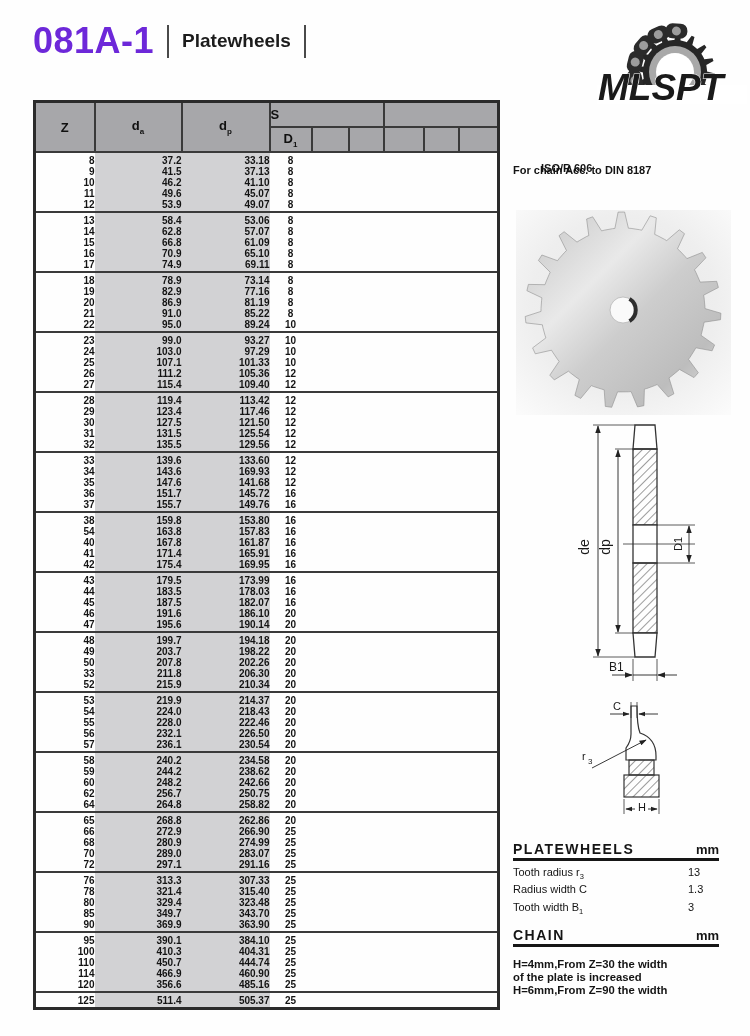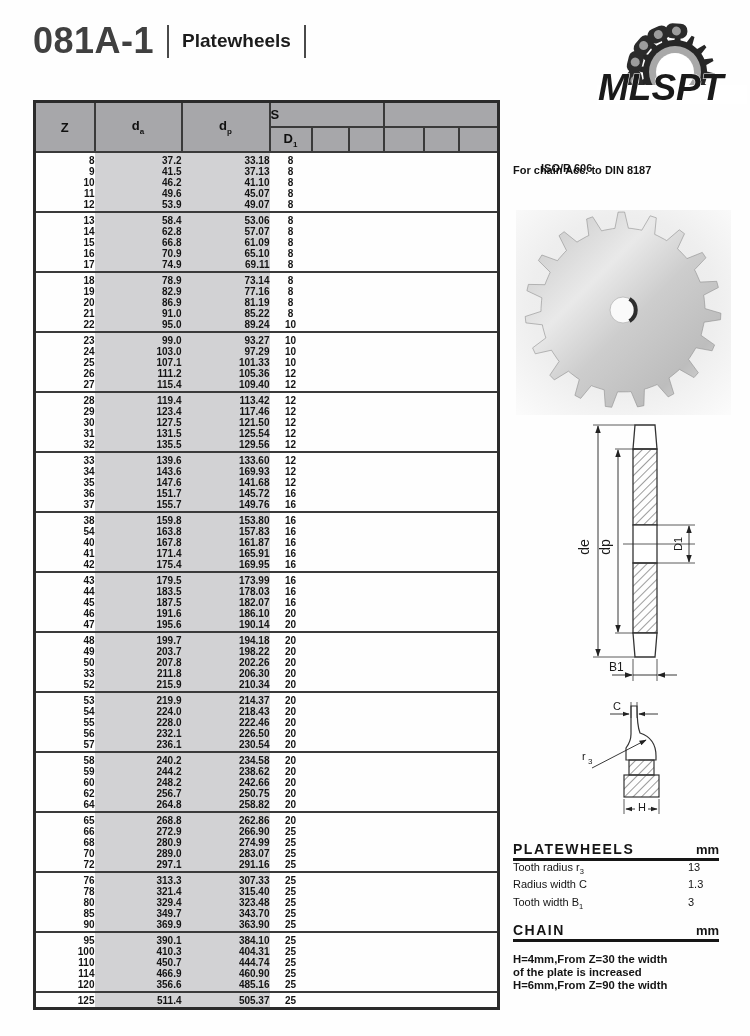--- a/index.html
+++ b/index.html
@@ -1,21 +1,21 @@
 <!DOCTYPE html>
 <html><head>
 <meta charset="utf-8">
 <style>
   html,body{margin:0;padding:0;}
   .page{position:relative;width:750px;height:1036px;background:#fefefe;
         font-family:"Liberation Sans",sans-serif;color:#141414;overflow:hidden;}
 
   
   .title-row{position:absolute;left:33px;top:20px;display:flex;align-items:center;}
-  .title-code{font-size:36px;font-weight:bold;letter-spacing:.5px;margin:0;color:#404040;}
+  .title-code{font-size:36px;font-weight:bold;letter-spacing:.5px;margin:0;color:#6d28d9;}
   .vbar{width:2px;height:33px;background:#4a4a4a;margin:0 13px;}
   .title-sub{font-size:19px;font-weight:bold;margin:0;color:#1c1c1c;}
 
   
   .logo{position:absolute;left:597px;top:12px;width:150px;height:92px;}
 
   
   table.pw{position:absolute;left:33px;top:100px;border-collapse:collapse;table-layout:fixed;
            border:3px solid #2b2b2b;}
   table.pw th{background:#a7a7aa;border:2px solid #3a3a3a;font-size:13px;font-weight:bold;
@@ -43,21 +43,21 @@
   .prod-line2{position:absolute;left:0;top:162px;font-size:11px;font-weight:bold;padding-left:28px;}
   .photo{position:absolute;left:3px;top:210px;width:215px;height:205px;}
   .xsection{position:absolute;left:36px;top:415px;width:210px;height:285px;}
   .toothdet{position:absolute;left:57px;top:698px;width:180px;height:132px;}
 
   .specs{position:absolute;left:0;top:841px;width:206px;}
   .spec-head{display:flex;justify-content:space-between;align-items:flex-end;
              border-bottom:3px solid #161616;padding-bottom:1px;}
   .spec-head .t{font-size:14px;font-weight:bold;letter-spacing:1.5px;}
   .spec-head .u{font-size:13px;font-weight:bold;text-align:center;}
-  .spec-rows{}
+  .spec-rows{margin-top:5px;}
   .spec-row{display:flex;line-height:12.3px;font-size:11px;}
   .spec-row .lab{flex:1;}
   .spec-row .val{width:31px;text-align:left;}
   .spec-row sub{font-size:7.5px;}
   .chain-block{margin-top:9px;}
   .notes{margin-top:11px;font-weight:bold;font-size:11.3px;line-height:12.6px;}
 
   svg text{font-family:"Liberation Sans",sans-serif;fill:#1a1a1a;}
 </style>
 </head>

